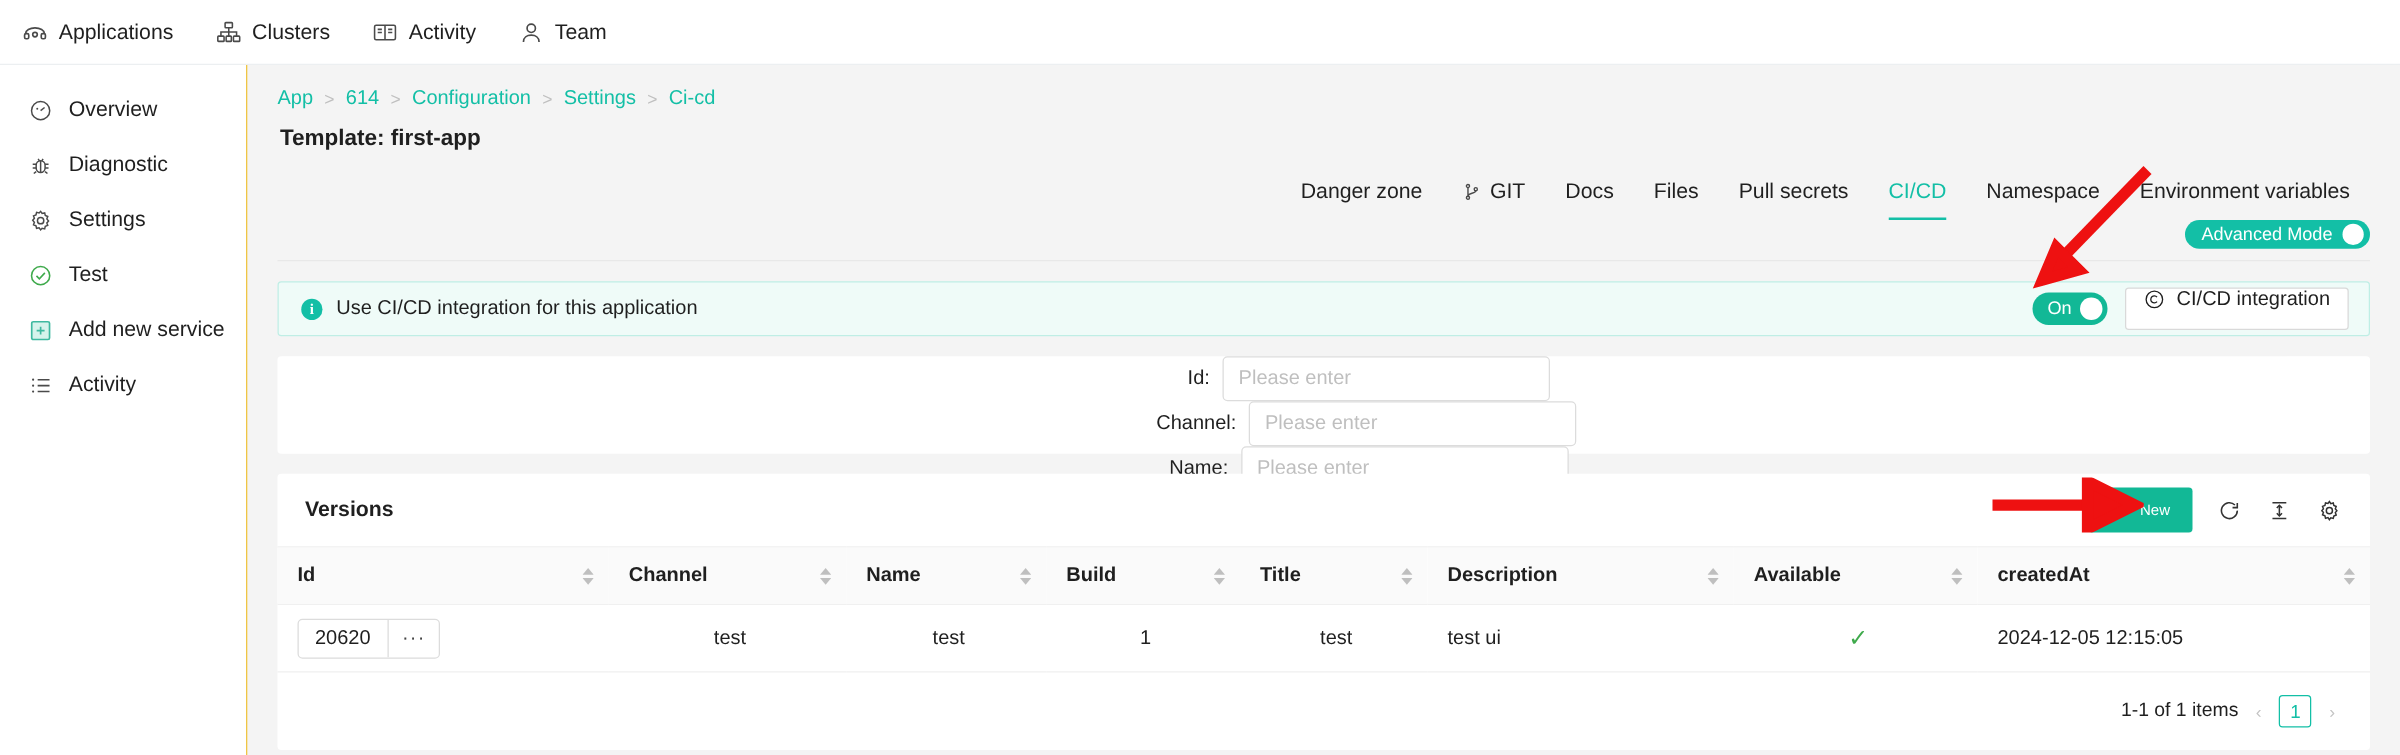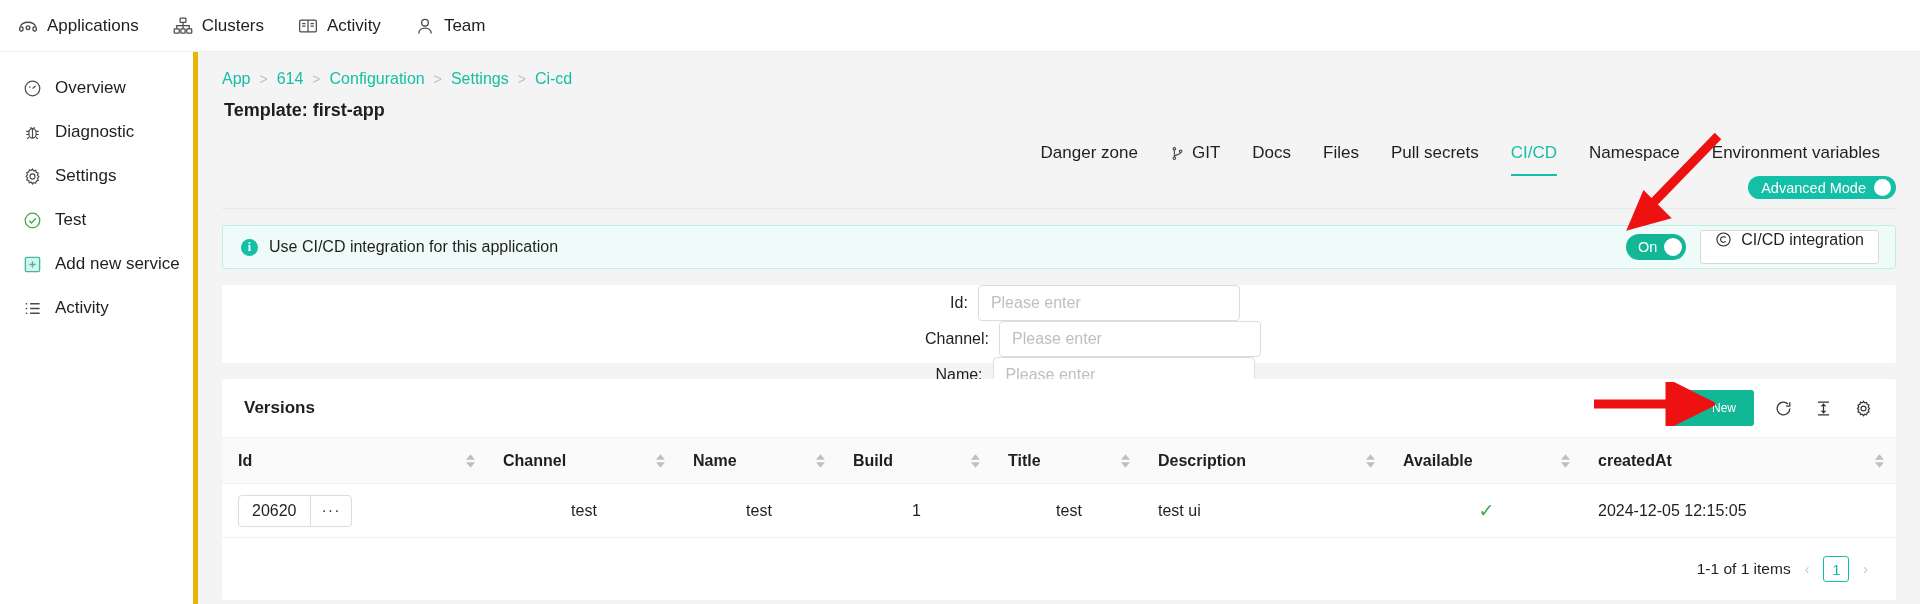--- a/index.html
+++ b/index.html
@@ -18,21 +18,21 @@
     display:flex; align-items:center; padding-left:18px; gap:34px;
   }
   .topnav-item { display:flex; align-items:center; gap:9px; cursor:pointer; color:#1f1f1f; font-size:17px; }
   .topnav-item .ic { width:20px; height:20px; display:flex; align-items:center; justify-content:center; color:#4a4a4a; }
   .topnav-item .ic svg { display:block; }
 
   
   .body { flex:1; display:flex; min-height:0; }
 
   
-  .sidebar { width:198px; flex:0 0 198px; background:#fff; padding-top:14px; border-right:5px solid #eab308; }
+  .sidebar { width:198px; flex:0 0 198px; background:#fff; padding-top:14px; border-right:1px solid #eab308; }
   .side-item {
     height:44px; display:flex; align-items:center; gap:13px;
     padding-left:22px; font-size:17px; color:#1f1f1f; cursor:pointer;
   }
   .side-item .sic { width:20px; height:20px; display:flex; align-items:center; justify-content:center; color:#4a4a4a; }
   .side-item .sic svg { display:block; }
 
   
   .content { flex:1; background:#f4f4f4; padding:0 0 0 0; overflow:hidden; min-width:0; }
   .content-inner { padding:14px 24px 0 24px; }

